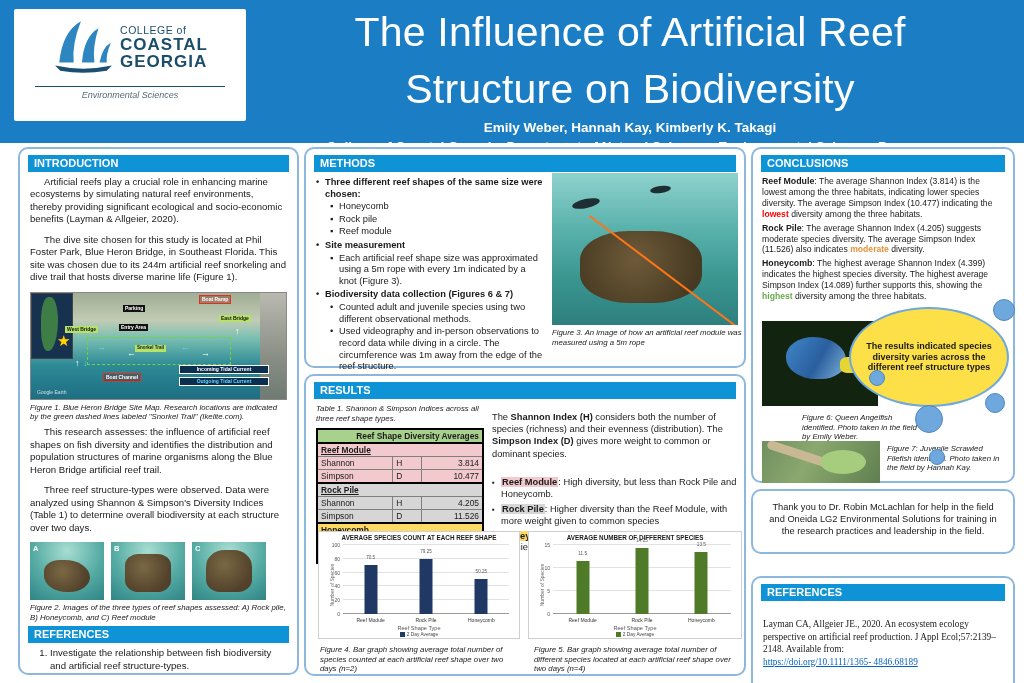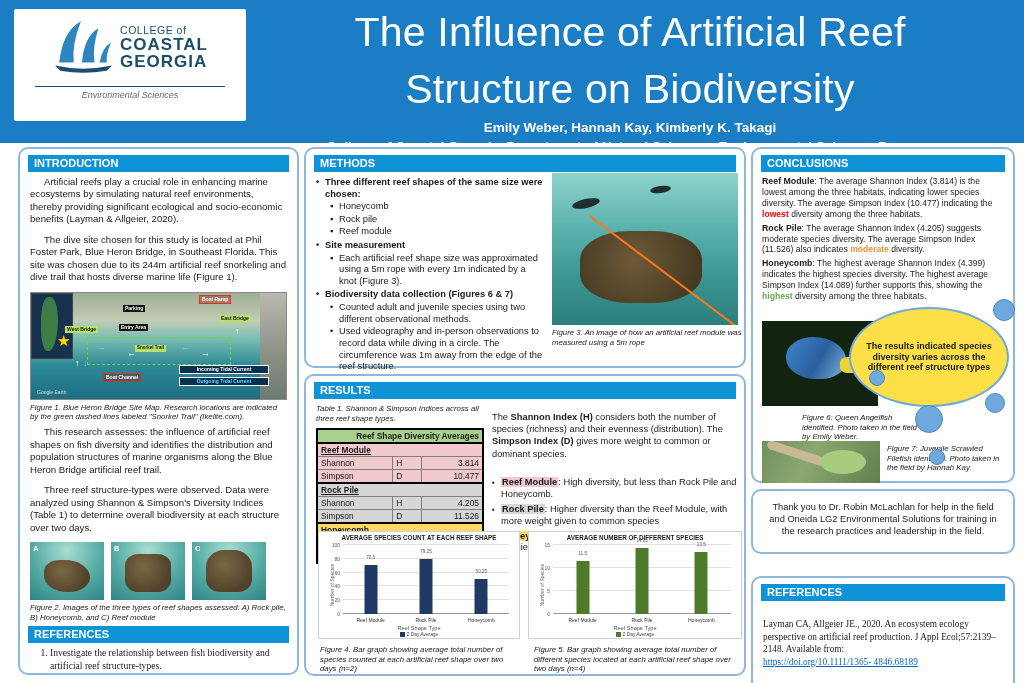--- a/index.html
+++ b/index.html
@@ -136,21 +136,21 @@
   .bc2{left:232px;top:244px;width:18px;height:18px;}
   .bc3{left:116px;top:221px;width:14px;height:14px;}
   .bc4{left:162px;top:256px;width:26px;height:26px;}
   .bc5{left:176px;top:300px;width:14px;height:14px;}
 
   
   .ack-text{font-size:9.3px;line-height:1.3;text-align:center;padding:1px 12px;}
   .ref-text{font-family:"Liberation Serif",serif;font-size:9.3px;line-height:1.35;padding:8px 2px 0 10px;}
   .ref-link{color:#0563c1;text-decoration:underline;word-break:break-all;}
   ol.obj{font-size:9.6px;line-height:1.3;margin:3px 0 0 0;padding-left:20px;}
-  ol.obj li{margin-bottom:9px;font-family:Liberation Serif, serif;}
+  ol.obj li{margin-bottom:9px;}
 </style>
 </head>
 <body>
 
 <div class="header">
   <div class="logo">
     <div class="logo-top">
       <svg class="logo-svg" viewBox="0 0 60 60">
         <path d="M7 44 Q10 14 28 4 Q19 27 21 44 Z" fill="#2e86c1"></path>
         <path d="M29 44 Q31 19 45 11 Q39 29 41 44 Z" fill="#2e86c1"></path>

